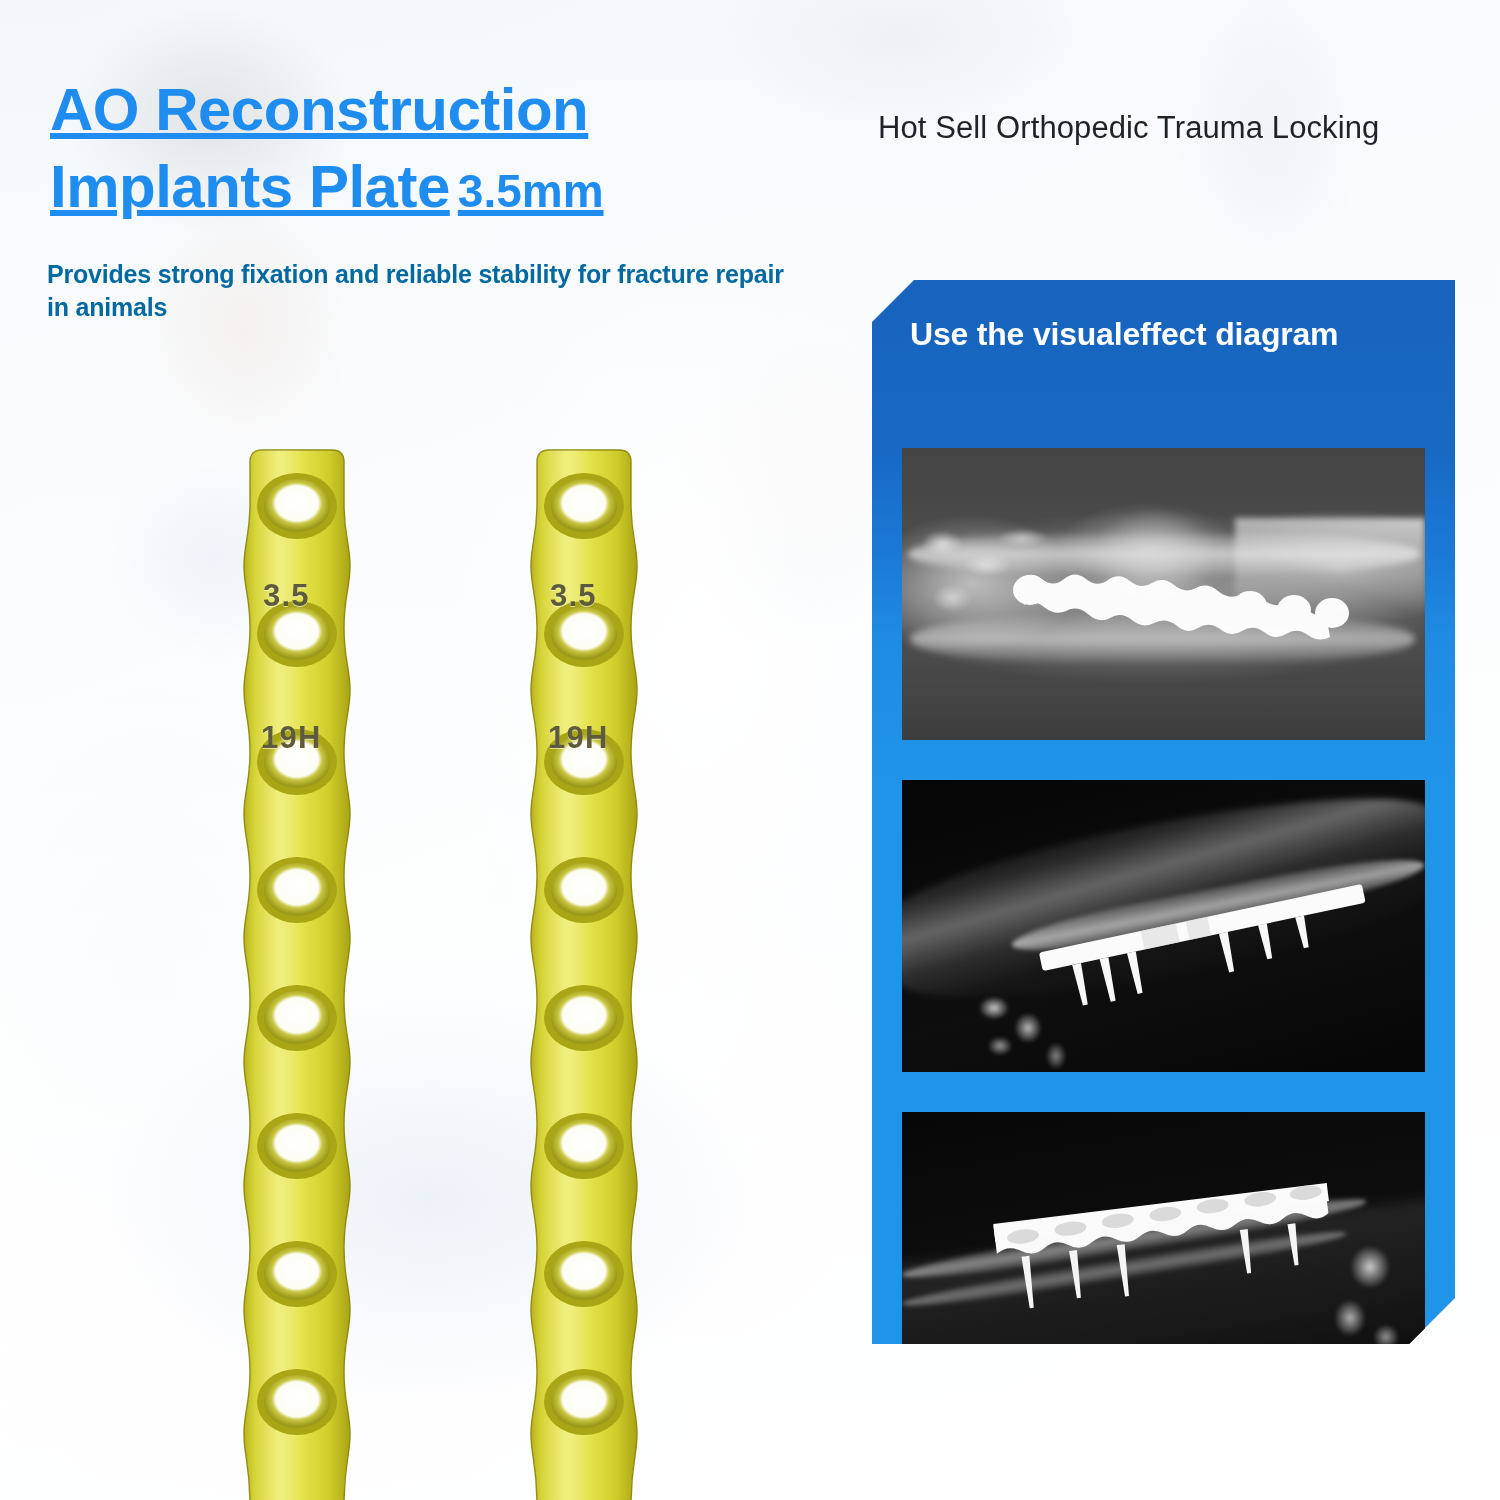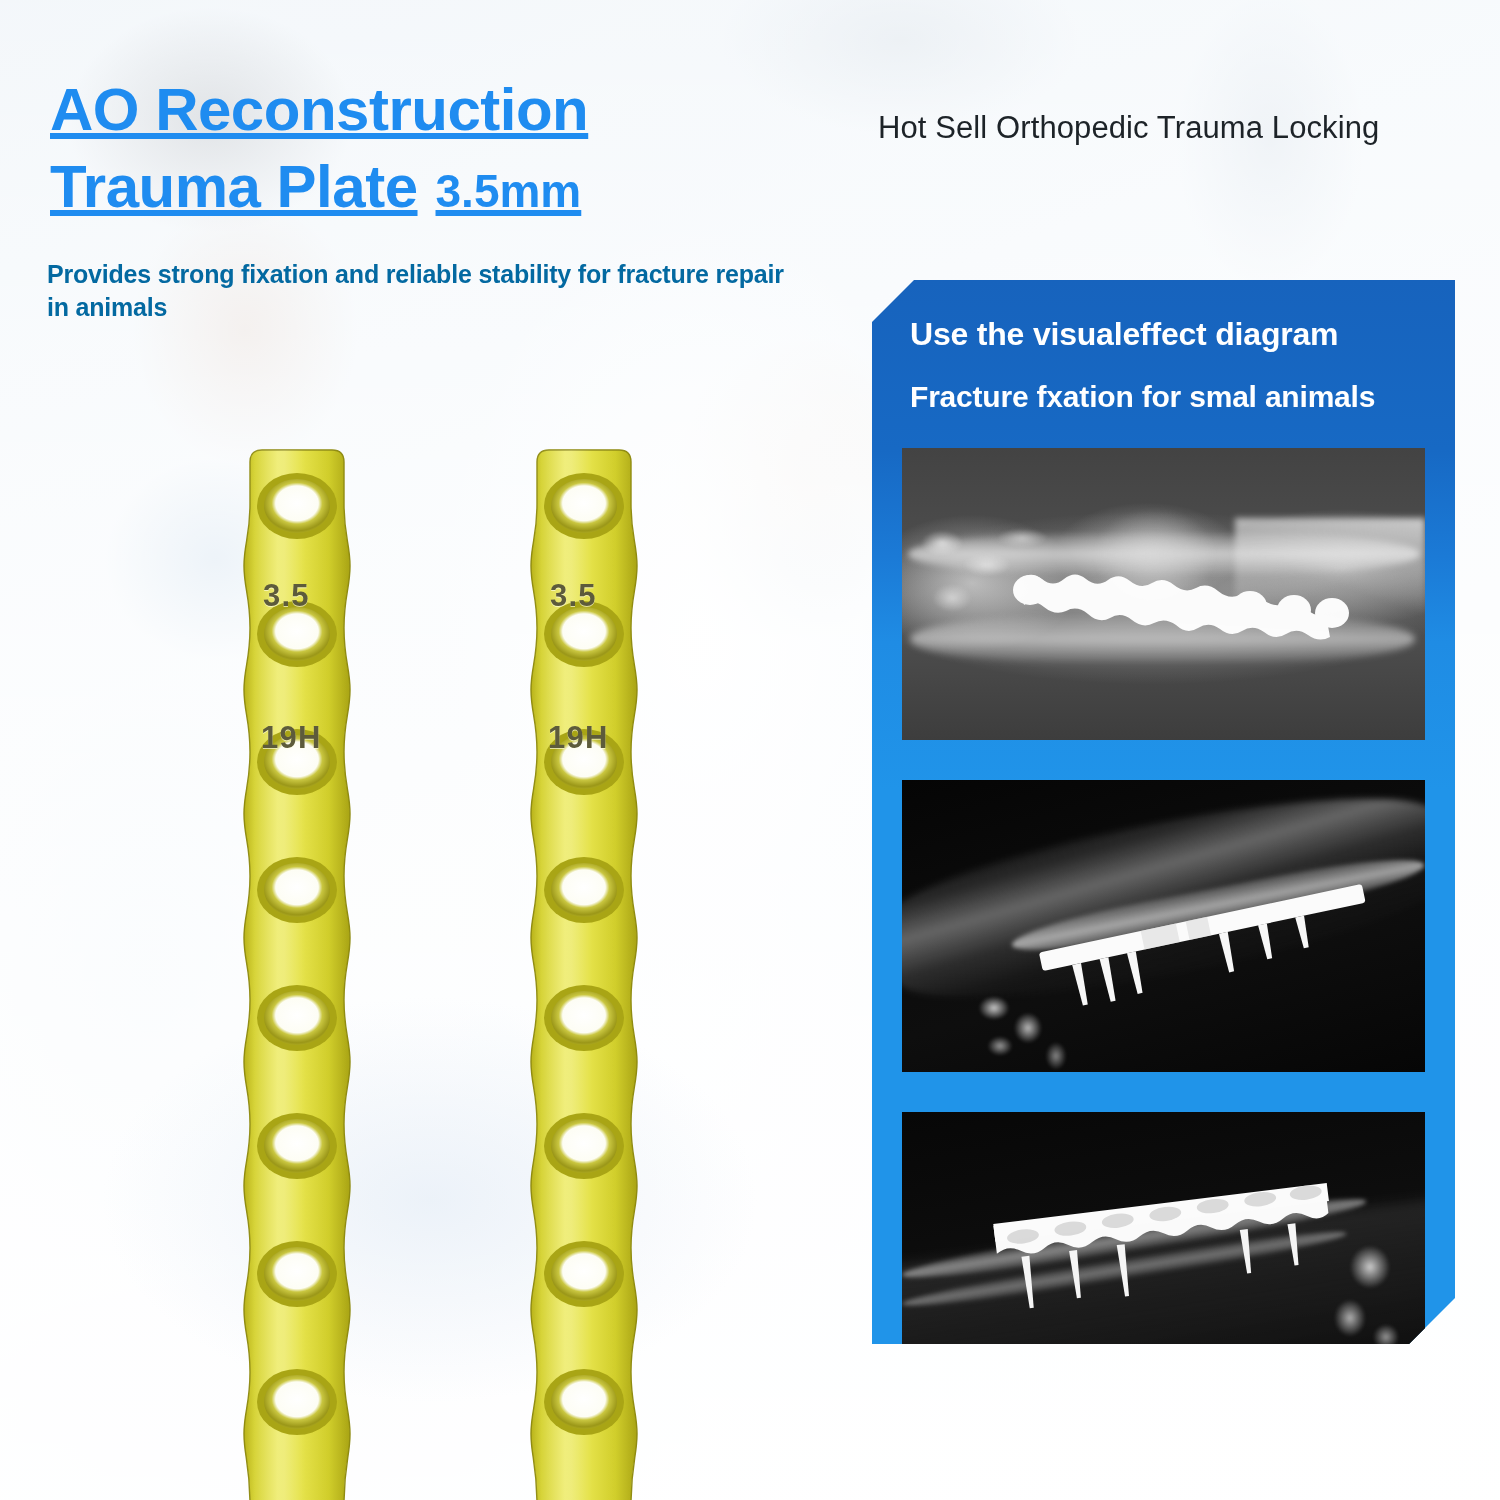--- a/index.html
+++ b/index.html
@@ -68,21 +68,21 @@
     font-size: 60px;
     font-weight: 700;
     color: #1f8cf0;
     letter-spacing: -0.5px;
     line-height: 1.28;
     white-space: nowrap;
     text-decoration: underline;
   }
   .title-line .size-tag {
     font-size: 46px;
-    margin-left: 18px;
+    margin-left: 8px;
     letter-spacing: 0;
   }
   .subtitle {
     position: absolute;
     left: 47px;
     top: 258px;
     width: 740px;
     font-size: 25px;
     font-weight: 700;
     color: #0369a1;
@@ -320,21 +320,21 @@
 </head>
 <body>
 
 <div id="page">
 
   <div class="bg-photo"></div>
   <div class="bg-blur-soft"></div>
 
   <div class="title-block">
     <div class="title-line">AO Reconstruction</div>
-    <div class="title-line"><span>Trauma Plate</span><span class="size-tag">3.5mm</span></div>
+    <div class="title-line"><span>Implants Plate</span><span class="size-tag">3.5mm</span></div>
   </div>
 
   <div class="subtitle">Provides strong fixation and reliable stability for fracture repair in animals</div>
   <div class="tagline">Hot Sell Orthopedic Trauma Locking</div>
 
   <div class="plate-wrap plate-a">
     <svg class="plate-svg" width="130" height="1060" viewBox="0 0 130 1060" xmlns="http://www.w3.org/2000/svg">
       <defs>
         <linearGradient id="gold1" x1="0" y1="0" x2="1" y2="0">
           <stop offset="0%" stop-color="#b9b31a"></stop>
@@ -481,21 +481,20 @@
         <ellipse cx="65" cy="954" rx="40" ry="33" fill="#a9a515"></ellipse>
         <ellipse cx="65" cy="954" rx="33" ry="27" fill="url(#holeIn1)"></ellipse>
       </g>
     </svg>
     <div class="plate-mark mark-size">3.5</div>
     <div class="plate-mark mark-holes">19H</div>
   </div>
 
   <div class="blue-panel">
     <div class="panel-h1">Use the visualeffect diagram</div>
-    <div class="panel-h2">Fracture fxation for smal animals</div>
 
     <div class="xray-stack">
 
       <div class="xray-frame xr1">
         <div class="xr1-bg"></div>
         <div class="xr1-bone-top"></div>
         <div class="xr1-bone-bot"></div>
         <div class="xr1-joint"></div>
         <div class="xr1-carpus"></div>
         <div class="xr1-radius"></div>

